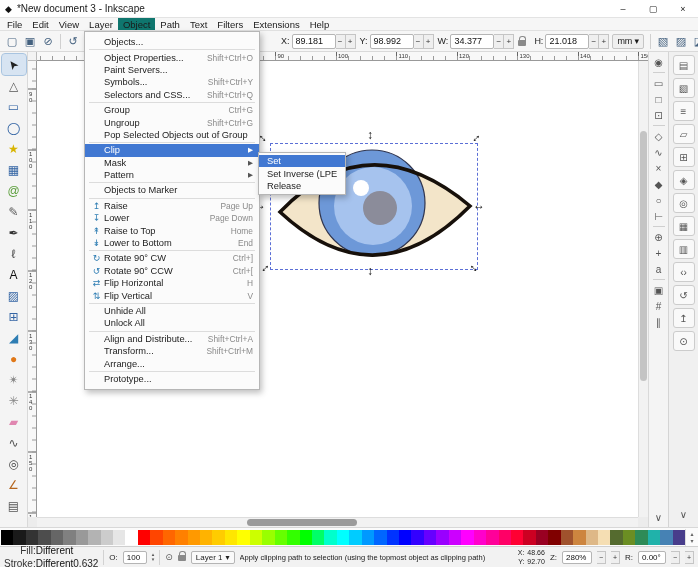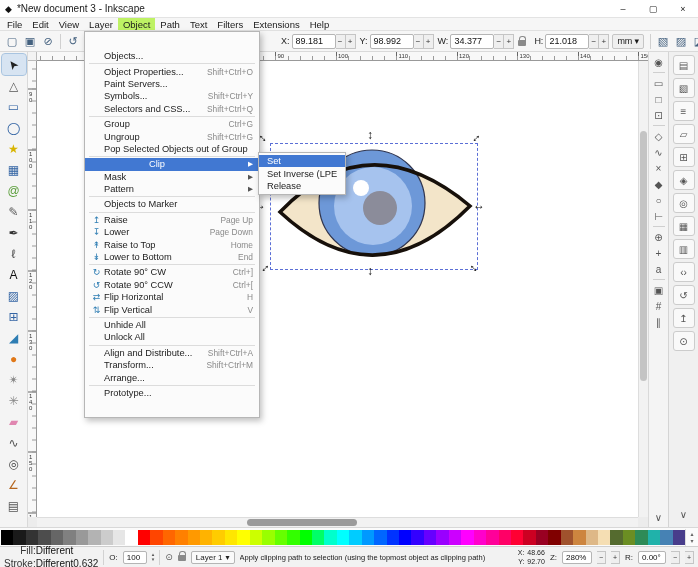--- a/index.html
+++ b/index.html
@@ -9,21 +9,21 @@
 
   
   .titlebar{position:absolute;left:0;top:0;width:698px;height:18px;background:#fff;border-bottom:1px solid #e3e3e3;display:flex;align-items:center;padding-left:5px;gap:5px;font-size:10px;}
   .app-icon{font-size:9px;color:#111;}
   .win-btns{margin-left:auto;display:flex;height:100%;}
   .wbtn{width:30px;height:100%;display:flex;align-items:center;justify-content:center;font-size:9px;color:#222;}
 
   
   .menubar{position:absolute;left:0;top:18px;width:698px;height:13px;background:#f6f6f6;border-bottom:1px solid #e0e0e0;display:flex;align-items:stretch;padding-left:2px;font-size:9.5px;}
   .mb-item{padding:0 5px;display:flex;align-items:center;}
-  .mb-item.active{background:#bef264;}
+  .mb-item.active{background:#0f766e;}
 
   
   .toolbar{position:absolute;left:0;top:31px;width:698px;height:21px;background:#f6f6f6;border-bottom:1px solid #d9d9d9;display:flex;align-items:center;padding:0 3px;font-size:9px;overflow:hidden;white-space:nowrap;}
   .tb-group{display:flex;align-items:center;}
   .tb-icon{width:16px;height:17px;display:flex;align-items:center;justify-content:center;font-size:11px;color:#44617f;flex:none;margin:0 1px;}
   .tb-sep{width:1px;height:15px;background:#d0d0d0;margin:0 3px;flex:none;}
   .tb-spacer{width:55px;flex:none;}
   .tb-label{color:#222;margin:0 2px 0 4px;flex:none;}
   .tb-entry{width:44px;height:15px;background:#fff;border:1px solid #b5b5b5;border-radius:2px;display:flex;align-items:center;padding:0 3px;color:#111;flex:none;}
   .tb-spin{width:10px;height:15px;border:1px solid #c5c5c5;border-left:none;background:#efefef;display:flex;align-items:center;justify-content:center;color:#333;font-size:8px;flex:none;}
@@ -81,27 +81,27 @@
   .fs-val{color:#111;min-width:34px;}
   .sb-entry{height:13px;background:#fff;border:1px solid #b5b5b5;border-radius:2px;display:flex;align-items:center;padding:0 3px;color:#111;}
   .sb-spin{width:9px;height:13px;border:1px solid #c5c5c5;border-left:none;background:#efefef;display:flex;align-items:center;justify-content:center;font-size:7px;color:#333;}
   .sb-sep{width:1px;height:15px;background:#d2d2d2;}
   .layer-box{height:13px;border:1px solid #b5b5b5;background:#fafafa;border-radius:2px;display:flex;align-items:center;gap:3px;padding:0 4px;}
   .msg{flex:1;overflow:hidden;text-overflow:ellipsis;font-size:7.5px;color:#1a1a1a;}
   .xy-block{display:grid;grid-template-columns:auto auto;column-gap:3px;font-size:7px;line-height:1.3;text-align:right;}
   .sb-glyph{font-size:9px;color:#555;}
 
   
-  .menu-panel{position:absolute;left:84px;top:31px;width:176px;background:#fbfbfb;border:1px solid #b6b6b6;box-shadow:2px 3px 6px rgba(0,0,0,.25);padding:18px 0;z-index:100;font-size:9.3px;}
+  .menu-panel{position:absolute;left:84px;top:31px;width:176px;background:#fbfbfb;border:1px solid #b6b6b6;box-shadow:2px 3px 6px rgba(0,0,0,.25);padding:4px 0;z-index:100;font-size:9.3px;}
   .menu-item{height:12.4px;display:flex;align-items:center;padding:0 6px 0 4px;white-space:nowrap;color:#1c1c1c;}
   .mi-icon{width:15px;flex:none;display:flex;justify-content:center;font-size:9px;color:#2e7db3;}
   .mi-label{flex:1;overflow:hidden;}
   .mi-short{color:#8a8a8a;margin-left:8px;font-size:8.4px;}
   .mi-arrow{margin-left:8px;font-size:6.5px;color:#555;}
-  .menu-item.hl{background:#4178d2;color:#fff;gap:45px;}
+  .menu-item.hl{background:#4178d2;color:#fff;}
   .menu-item.hl .mi-short,.menu-item.hl .mi-arrow,.menu-item.hl .mi-icon{color:#fff;}
   .menu-sep{height:1px;background:#dcdcdc;margin:1px 4px;}
   .submenu{position:absolute;left:258px;top:152px;width:88px;background:#fbfbfb;border:1px solid #b6b6b6;box-shadow:2px 3px 6px rgba(0,0,0,.25);padding:2px 0;z-index:110;font-size:9.3px;}
   .submenu .menu-item{padding:0 8px;}
 </style>
 </head>
 <body>
 
 <div id="app">
 

